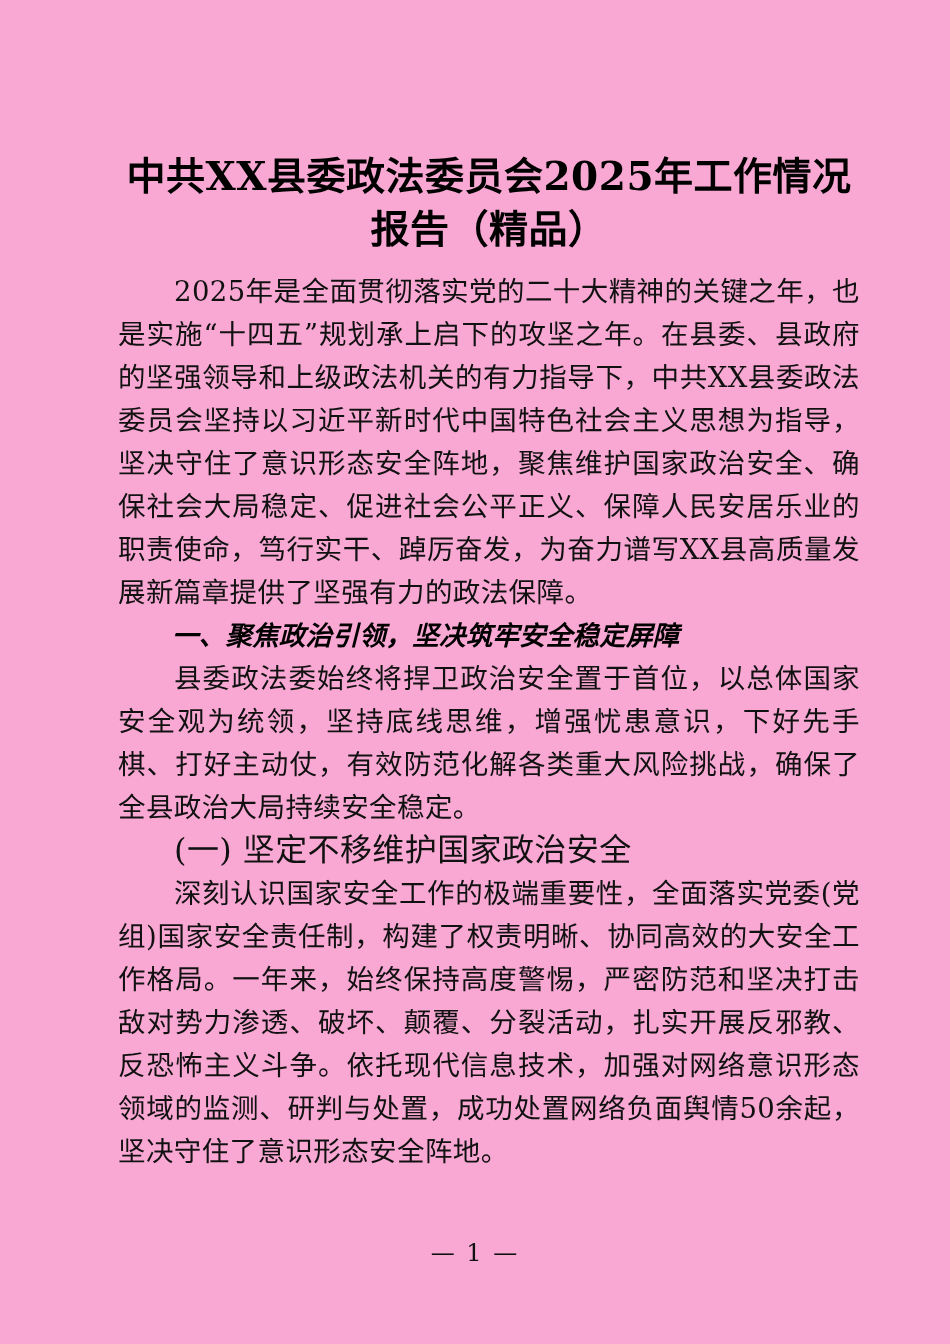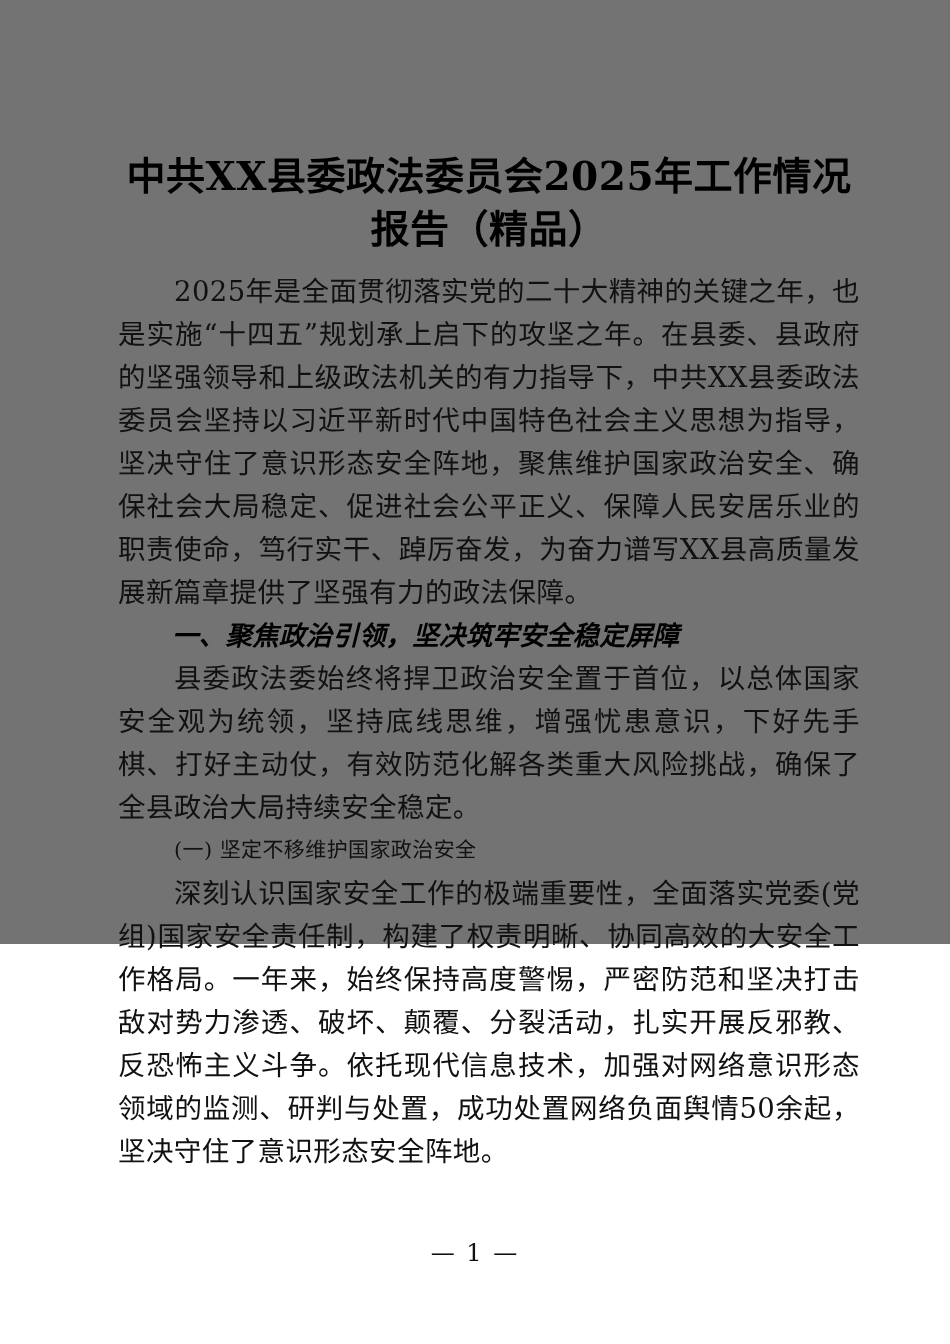--- a/index.html
+++ b/index.html
@@ -16,22 +16,22 @@
     font-family: "DejaVu Serif", "Liberation Serif", serif;
     color: #000000;
     -webkit-font-smoothing: antialiased;
   }
 
   .page {
     position: absolute;
     left: 0;
     top: 0;
     width: 950px;
-    height: 944px;
-    background: #737373;
+    height: 1344px;
+    background: #f9a8d4;
   }
 
   .content {
     position: absolute;
     left: 118px;
     top: 150px;
     width: 742px;
   }
 
   
@@ -72,21 +72,21 @@
     margin: 0;
     text-indent: 54px;
     letter-spacing: 0.2px;
     color: #000;
     font-style: italic;
   }
 
   
   .sub-heading {
     font-family: "DejaVu Serif", "Liberation Serif", serif;
-    font-size: 21px;
+    font-size: 32px;
     line-height: 43px;
     margin: 0;
     text-indent: 56px;
     letter-spacing: 0.4px;
     color: #111;
   }
 
   
   .page-footer {
     position: absolute;

